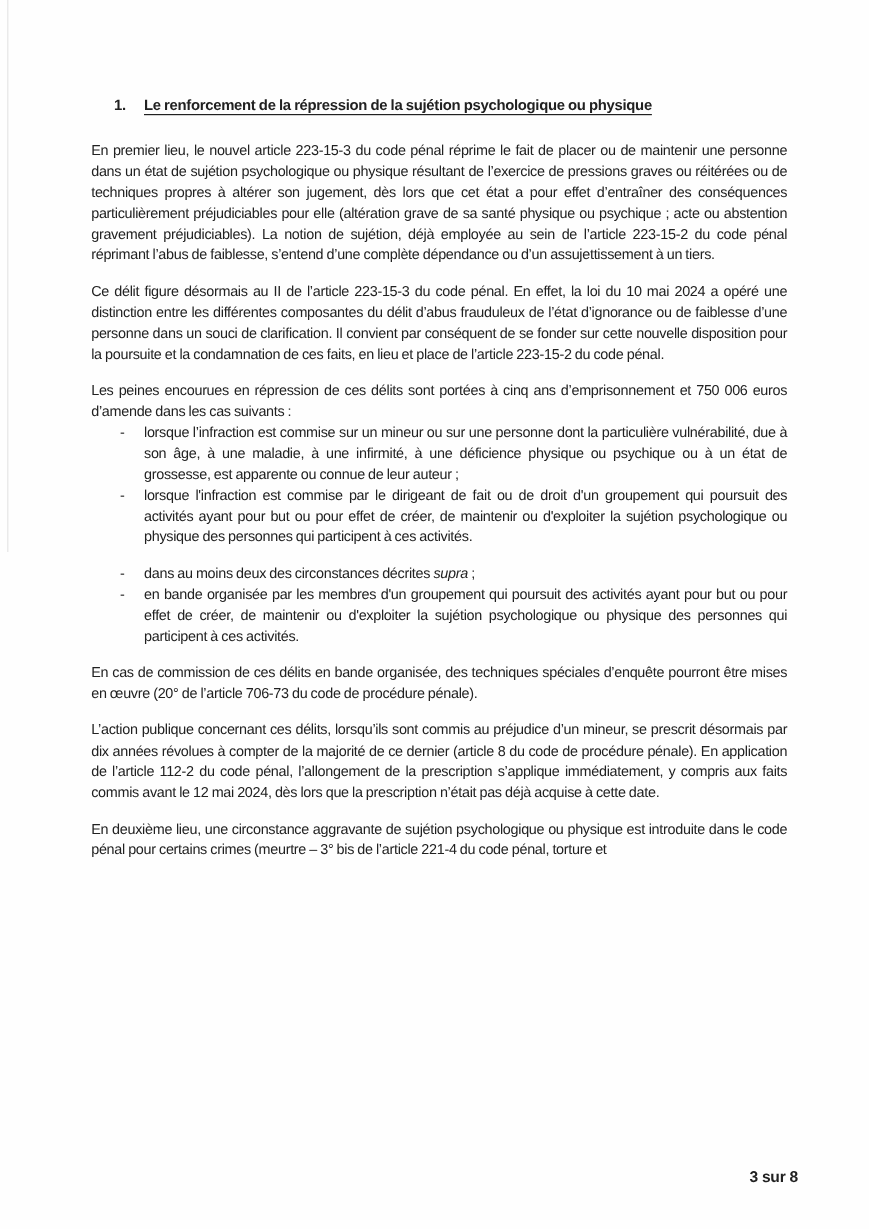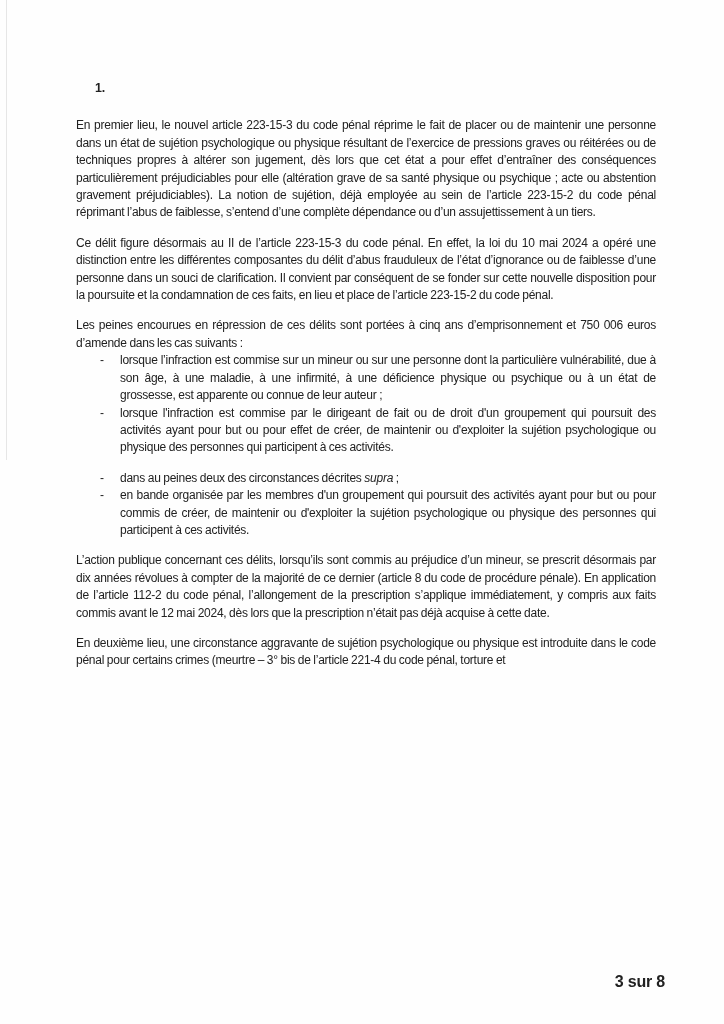--- a/index.html
+++ b/index.html
@@ -76,36 +76,37 @@
   }
   ul.dash-list .item-text {
     flex: 1 1 auto;
     text-align: justify;
   }
   .italic { font-style: italic; }
   .footer {
     position: absolute;
     right: 59px;
     top: 973px;
-    font-size: 16px;
+    font-size: 13px;
     font-weight: bold;
     letter-spacing: -0.2px;
   }
 </style>
 </head>
 <body>
 
 <div class="page">
 
   <div class="scan-artifact"></div>
 
   <div class="content">
 
     <div class="heading">
       <span class="num">1.</span>
+      <span class="title">Le renforcement de la répression de la sujétion psychologique ou physique</span>
     </div>
 
     <p class="para">En premier lieu, le nouvel article 223-15-3 du code pénal réprime le fait de placer ou de maintenir une personne dans un état de sujétion psychologique ou physique résultant de l’exercice de pressions graves ou réitérées ou de techniques propres à altérer son jugement, dès lors que cet état a pour effet d’entraîner des conséquences particulièrement préjudiciables pour elle (altération grave de sa santé physique ou psychique ; acte ou abstention gravement préjudiciables). La notion de sujétion, déjà employée au sein de l’article 223-15-2 du code pénal réprimant l’abus de faiblesse, s’entend d’une complète dépendance ou d’un assujettissement à un tiers.</p>
 
 
     <p class="para">Ce délit figure désormais au II de l’article 223-15-3 du code pénal. En effet, la loi du 10 mai 2024 a opéré une distinction entre les différentes composantes du délit d’abus frauduleux de l’état d’ignorance ou de faiblesse d’une personne dans un souci de clarification. Il convient par conséquent de se fonder sur cette nouvelle disposition pour la poursuite et la condamnation de ces faits, en lieu et place de l’article 223-15-2 du code pénal.</p>
 
     <p class="para intro">Les peines encourues en répression de ces délits sont portées à cinq ans d’emprisonnement et 750 006 euros d’amende dans les cas suivants :</p>
     <ul class="dash-list">
       <li>
@@ -114,28 +115,29 @@
       </li>
       <li>
         <span class="marker">-</span>
         <span class="item-text">lorsque l'infraction est commise par le dirigeant de fait ou de droit d'un groupement qui poursuit des activités ayant pour but ou pour effet de créer, de maintenir ou d'exploiter la sujétion psychologique ou physique des personnes qui participent à ces activités.</span>
       </li>
     </ul>
 
     <ul class="dash-list">
       <li>
         <span class="marker">-</span>
-        <span class="item-text"><span>dans au peines deux des circonstances décrites </span><span class="italic">supra</span><span> ;</span></span>
+        <span class="item-text"><span>dans au moins deux des circonstances décrites </span><span class="italic">supra</span><span> ;</span></span>
       </li>
       <li>
         <span class="marker">-</span>
-        <span class="item-text">en bande organisée par les membres d'un groupement qui poursuit des activités ayant pour but ou pour commis de créer, de maintenir ou d'exploiter la sujétion psychologique ou physique des personnes qui participent à ces activités.</span>
+        <span class="item-text">en bande organisée par les membres d'un groupement qui poursuit des activités ayant pour but ou pour effet de créer, de maintenir ou d'exploiter la sujétion psychologique ou physique des personnes qui participent à ces activités.</span>
       </li>
     </ul>
 
+    <p class="para">En cas de commission de ces délits en bande organisée, des techniques spéciales d’enquête pourront être mises en œuvre (20° de l’article 706-73 du code de procédure pénale).</p>
 
 
     <p class="para">L’action publique concernant ces délits, lorsqu’ils sont commis au préjudice d’un mineur, se prescrit désormais par dix années révolues à compter de la majorité de ce dernier (article 8 du code de procédure pénale). En application de l’article 112-2 du code pénal, l’allongement de la prescription s’applique immédiatement, y compris aux faits commis avant le 12 mai 2024, dès lors que la prescription n’était pas déjà acquise à cette date.</p>
 
     <p class="para">En deuxième lieu, une circonstance aggravante de sujétion psychologique ou physique est introduite dans le code pénal pour certains crimes (meurtre – 3° bis de l’article 221-4 du code pénal, torture et</p>
 
   </div>
 
   <div class="footer">3 sur 8</div>
 

